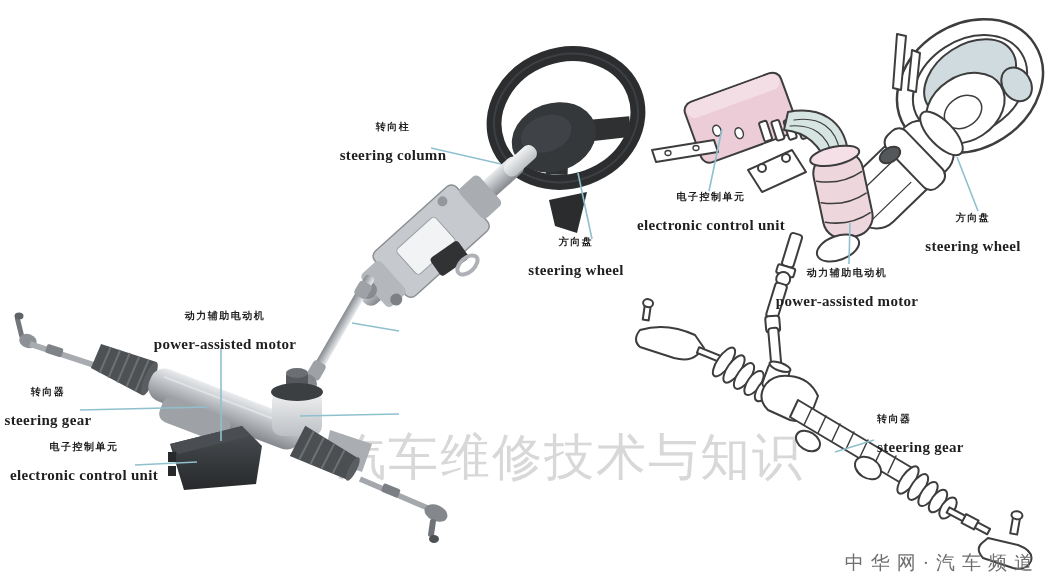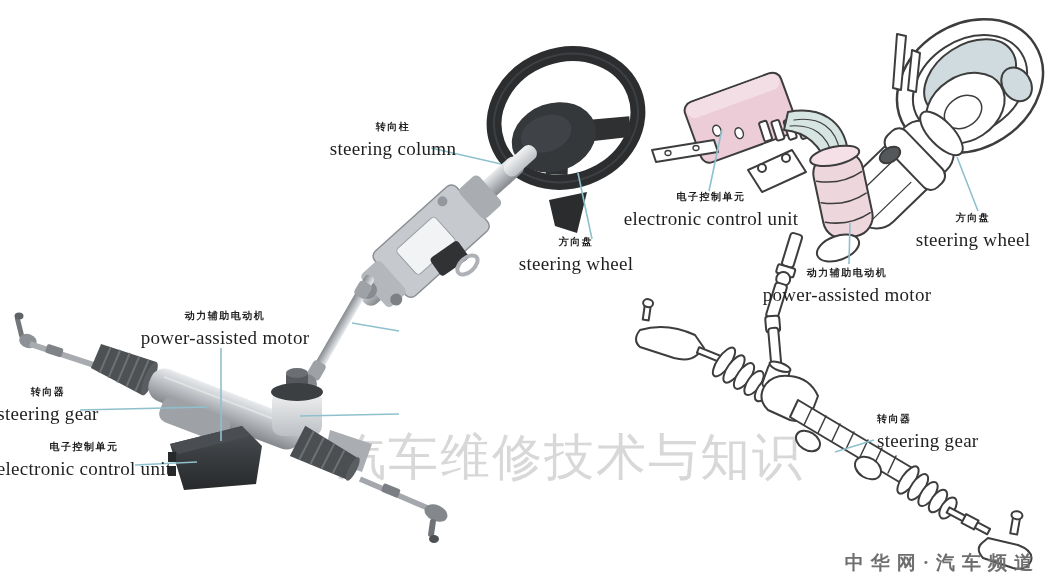--- a/index.html
+++ b/index.html
@@ -5,25 +5,25 @@
   html,body{margin:0;padding:0;background:#ffffff;}
   body{width:1050px;height:582px;position:relative;overflow:hidden;
        font-family:"Liberation Serif","DejaVu Serif",serif;}
   #stage{position:absolute;inset:0;width:1050px;height:582px;}
   #watermark{position:absolute;left:336px;top:424px;z-index:0;
        font-size:50px;letter-spacing:2px;color:#d8d8d8;white-space:nowrap;
        font-family:"Liberation Serif","DejaVu Serif",serif;}
   svg.art{position:absolute;inset:0;z-index:1;}
   .label{position:absolute;z-index:2;color:#1f1f1f;text-align:center;white-space:nowrap;line-height:1.12;}
   .label .zh{font-size:10px;font-weight:700;letter-spacing:1.5px;}
-  .label .en{font-size:19px;font-weight:400;letter-spacing:.3px;margin-top:6px;}
+  .label .en{font-size:15px;font-weight:700;letter-spacing:.3px;margin-top:15px;}
   .ctr{transform:translateX(-50%);}
   .left-align{text-align:left;}
   #credit{position:absolute;right:10px;top:550px;z-index:2;color:#6f6f6f;
-       font-size:19px;font-weight:700;letter-spacing:7px;white-space:nowrap;}
+       font-size:19px;font-weight:400;letter-spacing:7px;white-space:nowrap;}
 </style>
 </head>
 <body>
 
 <div id="stage">
 
   <div id="watermark">汽车维修技术与知识</div>
 
   <svg class="art" width="1050" height="582" viewBox="0 0 1050 582">
     <defs>

